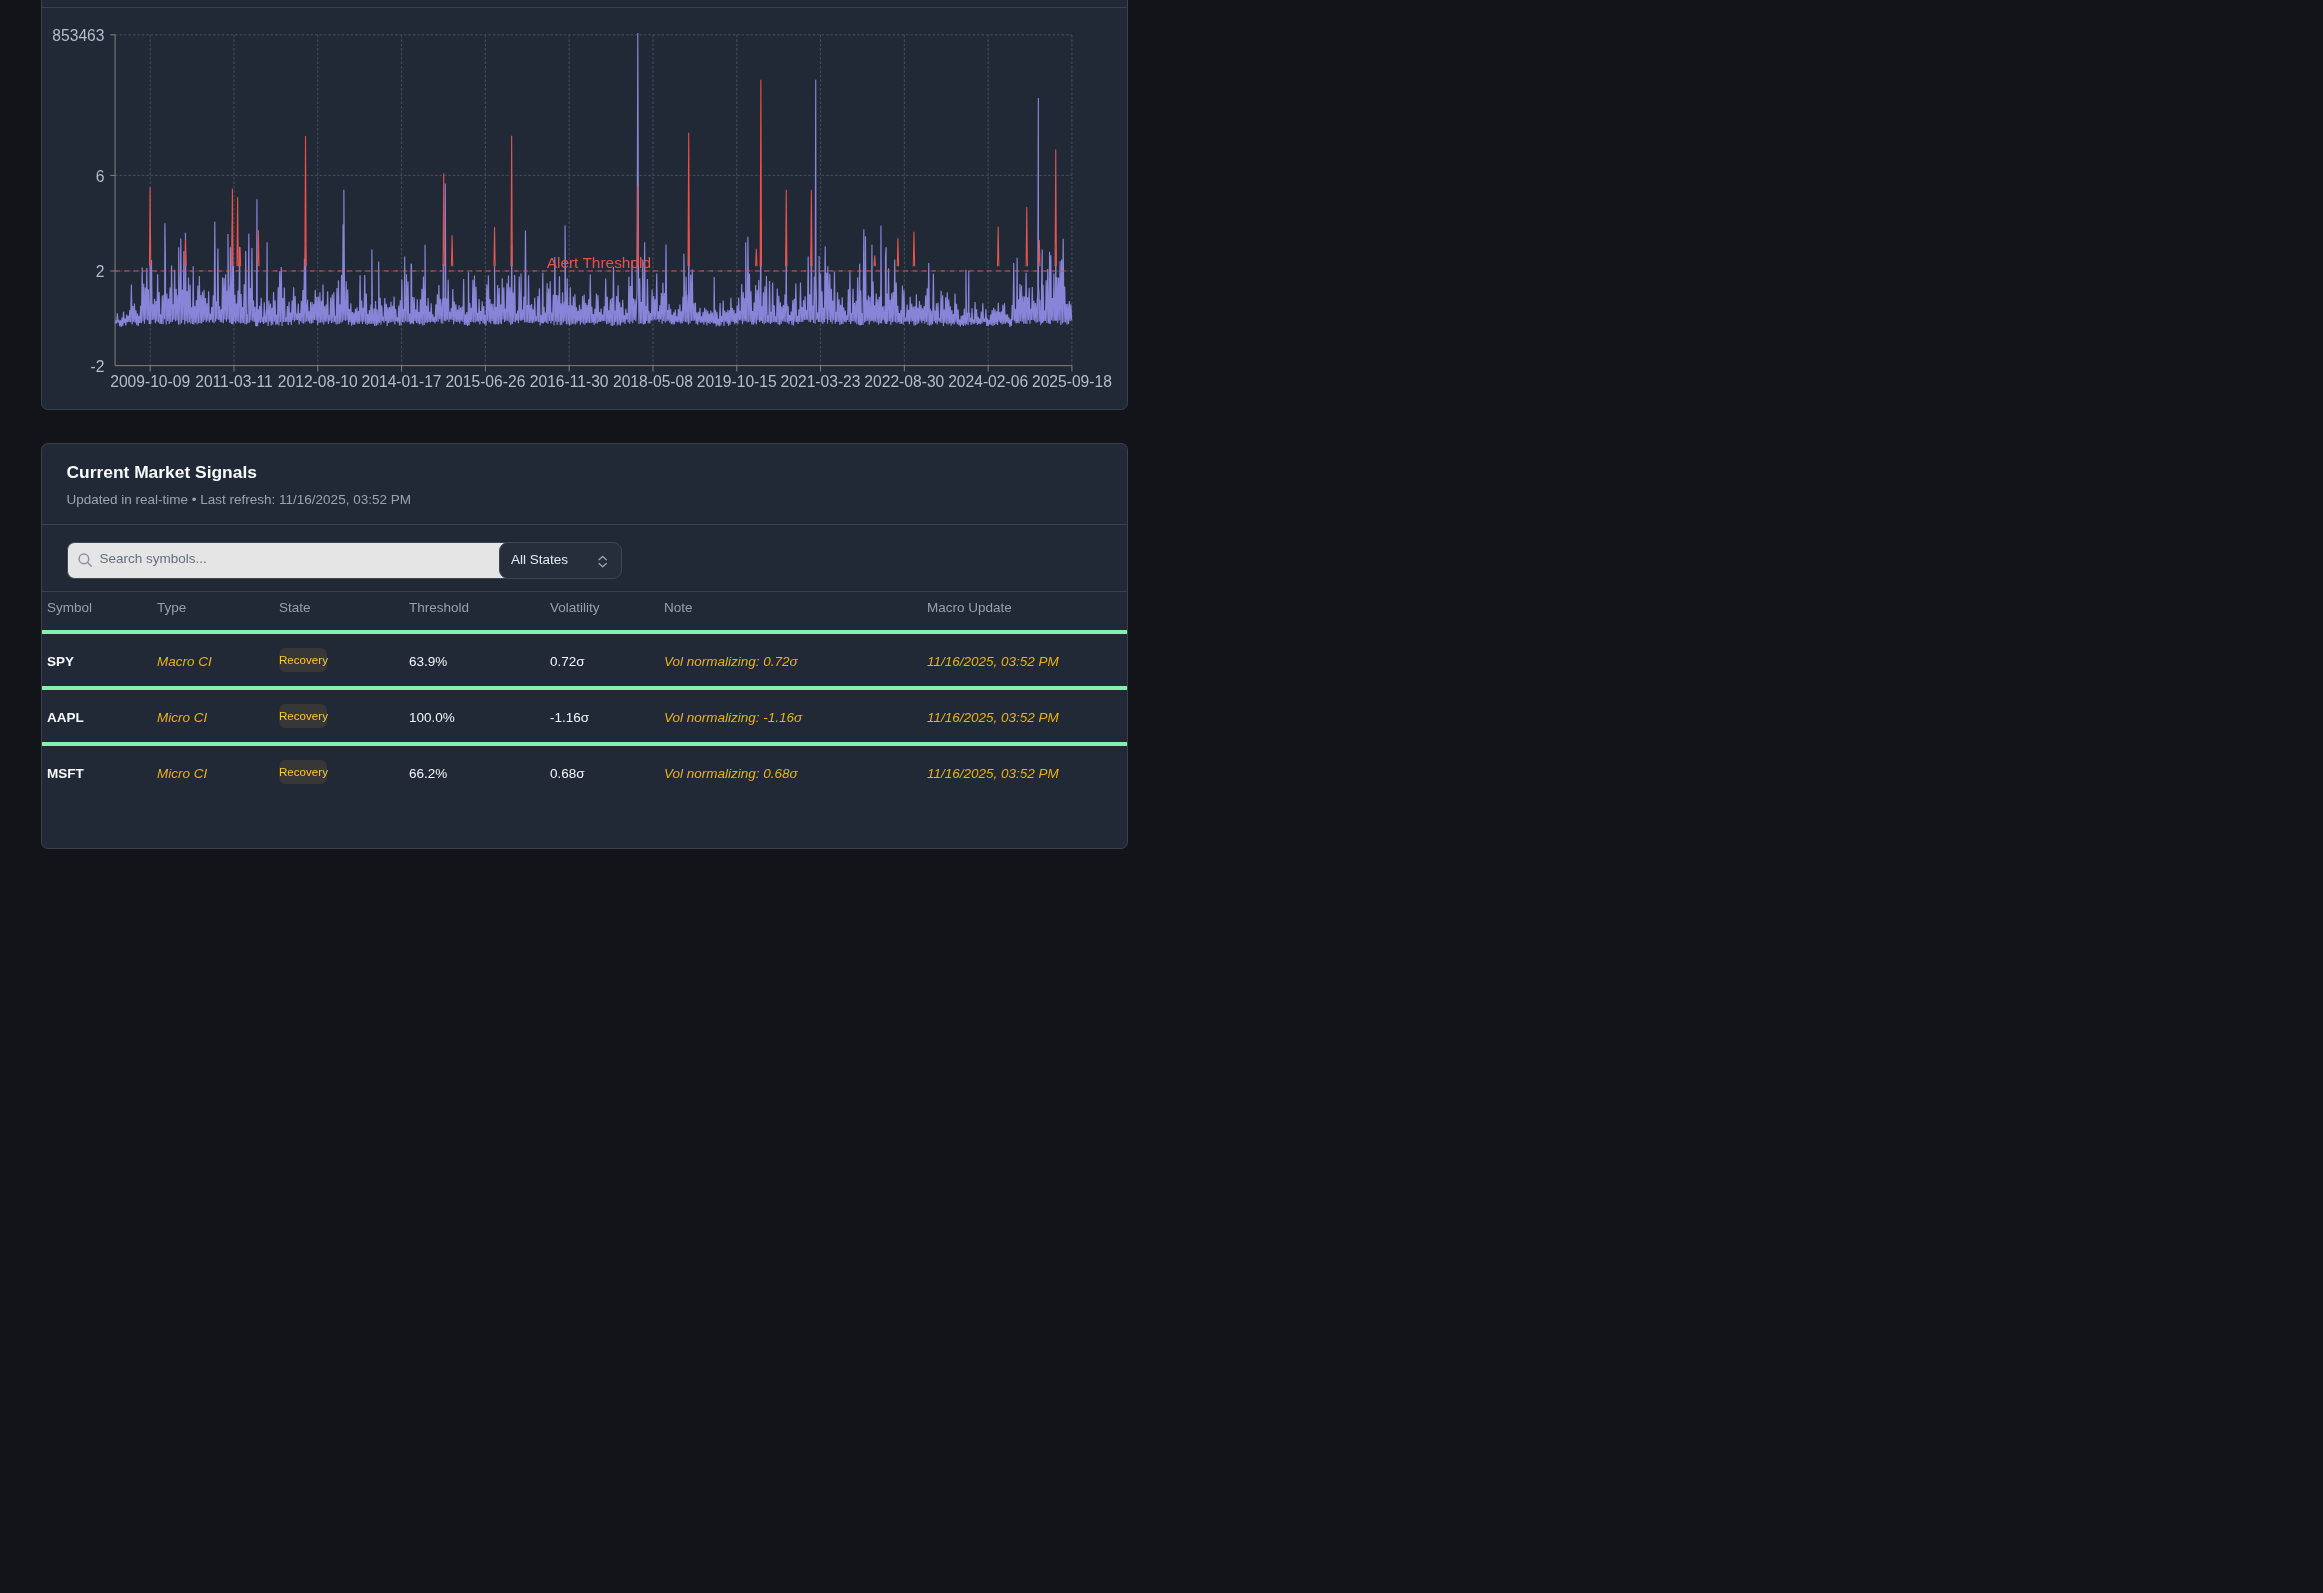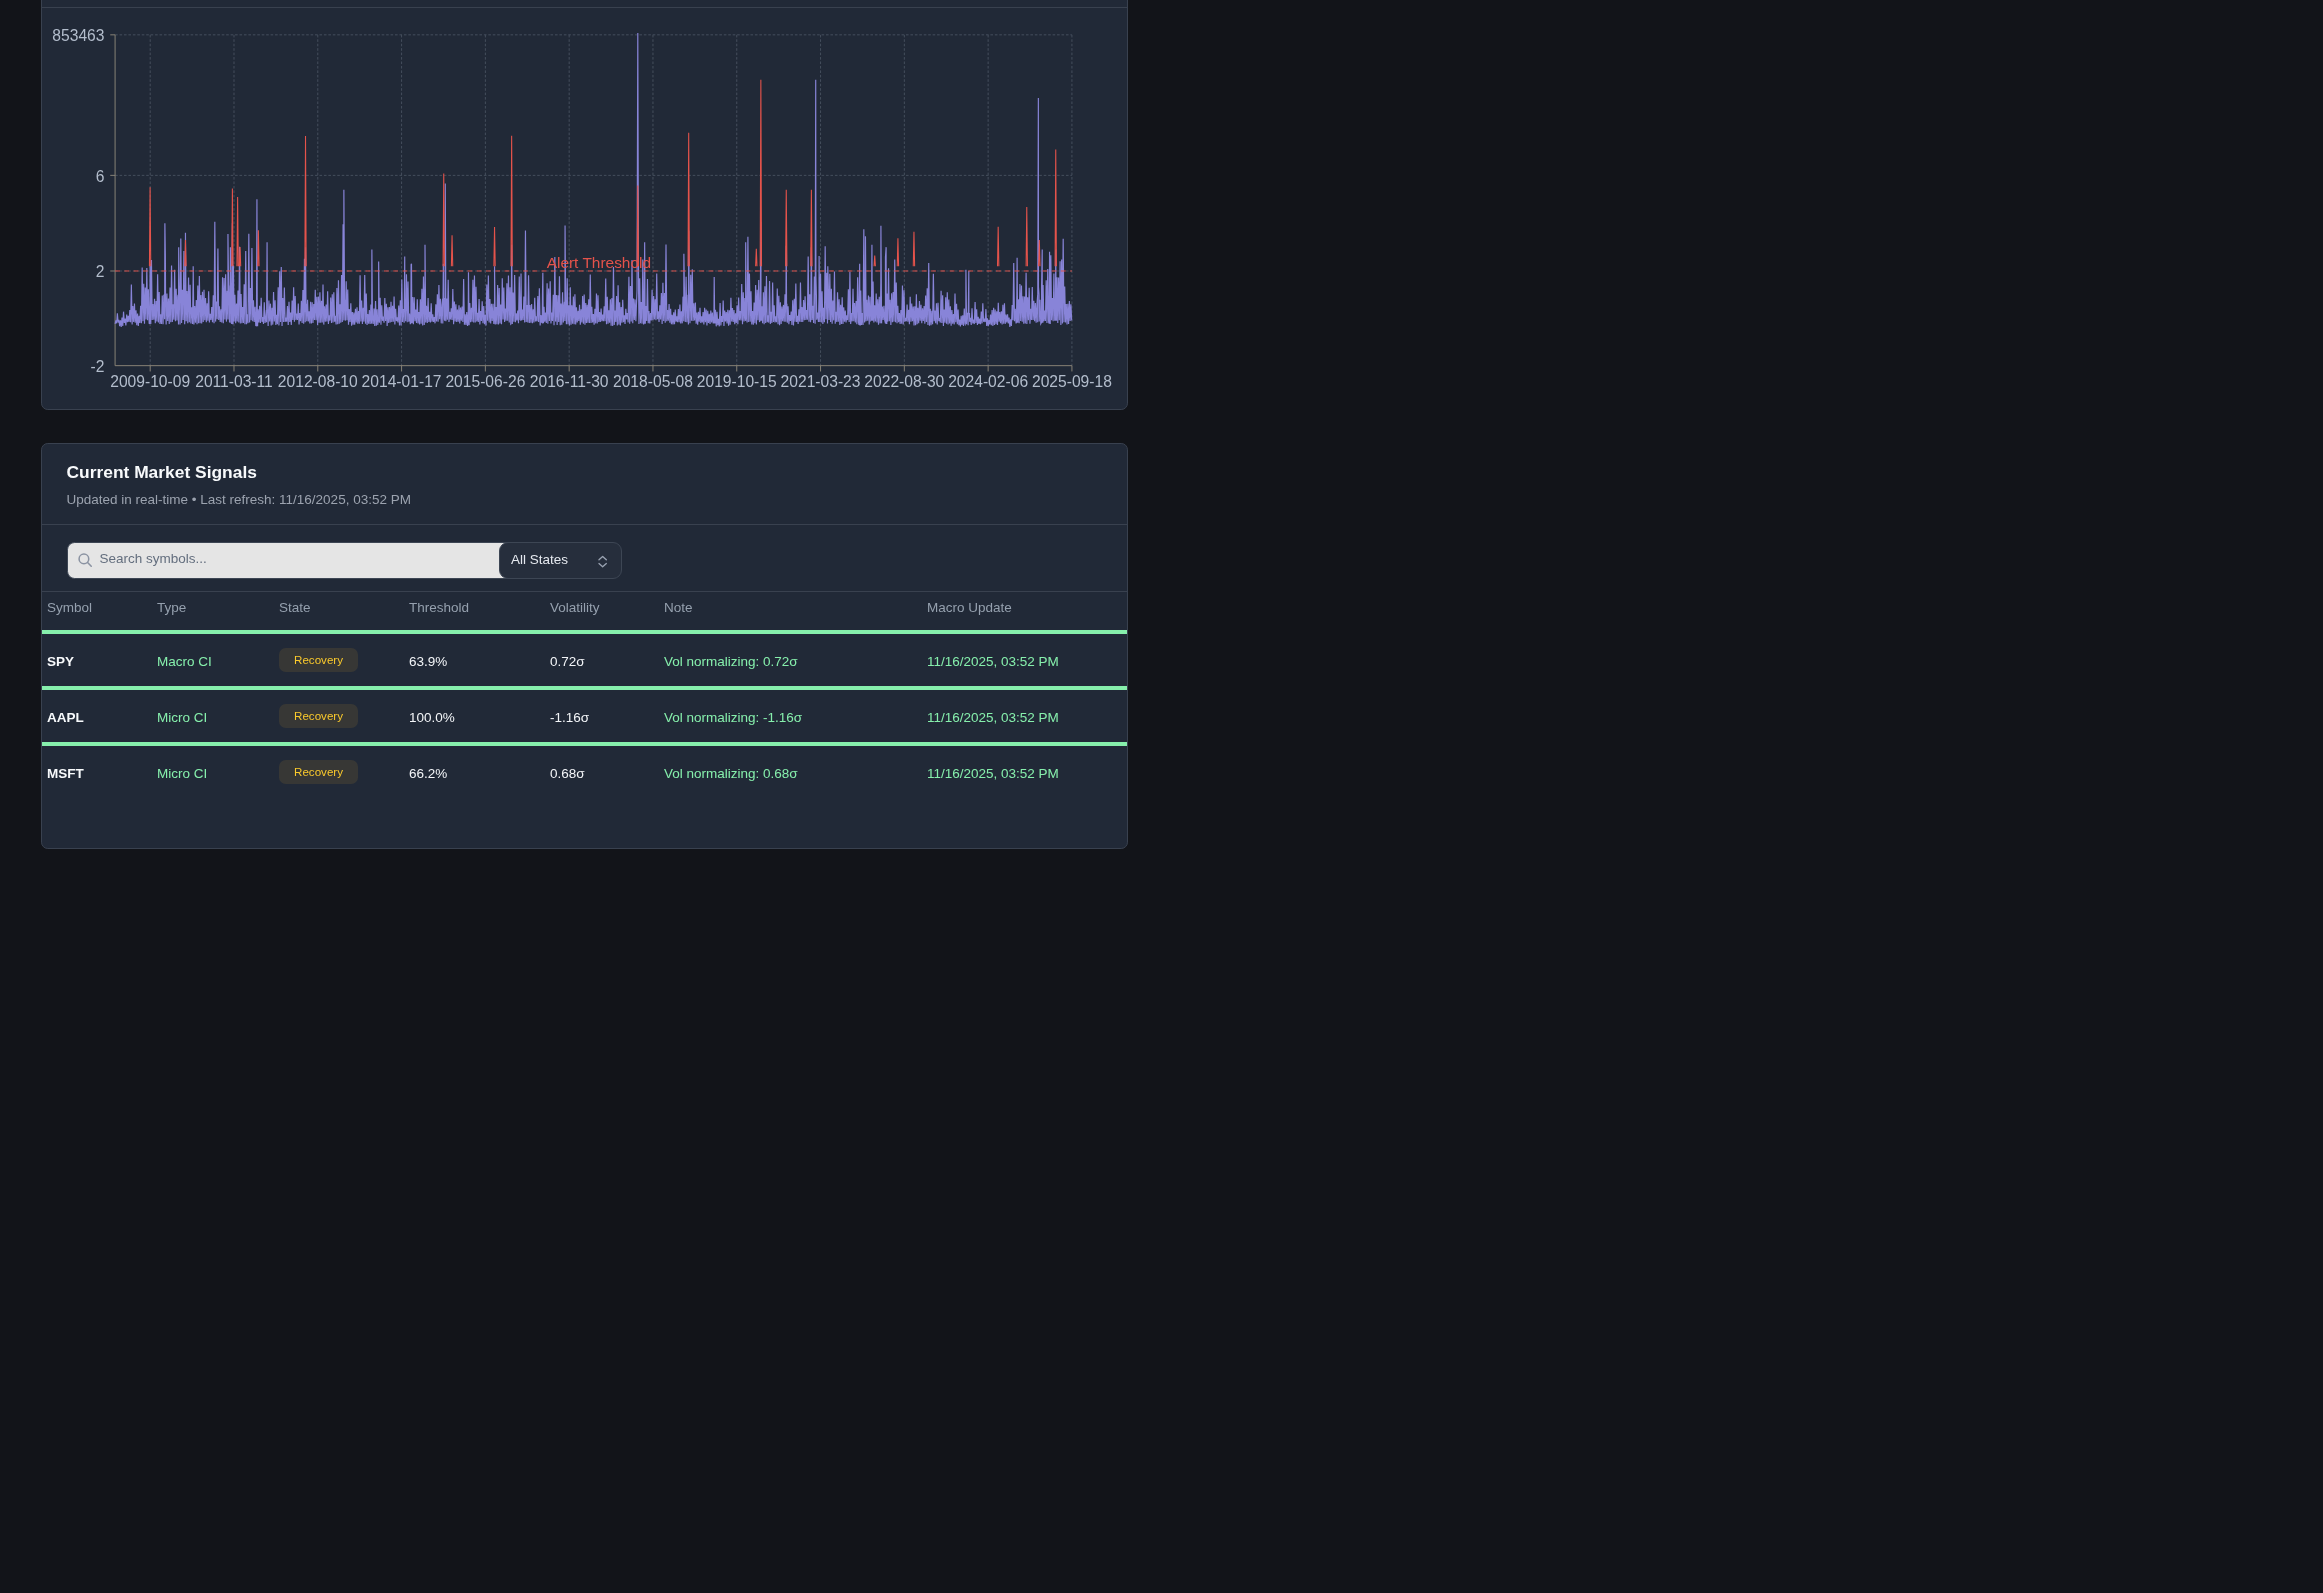--- a/index.html
+++ b/index.html
@@ -22,24 +22,24 @@
 .ph { position:absolute; left:31px; top:8.2px; font-size:13.5px; color:#636e7e; }
 .select { position:absolute; left:457px; top:98px; width:123px; height:37px;
   background:#262e3c; border:1px solid #3d4654; border-radius:9px; }
 .select .txt { position:absolute; left:11px; top:8.7px; font-size:13.5px; color:#e5e9ef; }
 .select svg { position:absolute; right:8.7px; top:8.7px; }
 .th { position:absolute; top:156px; font-size:13.5px; color:#95a0ae; }
 .row { position:absolute; left:0; width:1085px; height:56px; border-top:4px solid #86efac; }
 .c { position:absolute; top:20px; font-size:13.5px; }
 .sym { left:5px; font-weight:bold; color:#f8fafc; }
 .wh { color:#f3f5f8; }
-.gray { color:#86efac; }
+.gray { color:#eab308;font-style:italic; }
 .t2 { left:115px; } .t4 { left:367px; } .t5 { left:508px; }
 .t6 { left:622px; } .t7 { left:885px; }
-.badge { position:absolute; left:237px; top:14px; width:79px; height:24px;
+.badge { position:absolute; left:237px; top:14px; width:48px; height:24px;
   background:rgba(251,191,36,0.10); border-radius:6.8px; text-align:center; }
 .badge span { font-size:11.6px; color:#fbca2c; line-height:24px; }
 </style></head>
 <body>
 <div class="card" id="chartcard">
     <div class="div"></div>
   </div>
 <svg id="chart" width="1162" height="797" viewBox="0 0 1203 825">
 <g>
       <line x1="119.15" y1="36.0" x2="1109.75" y2="36.0" class="gl"></line>

